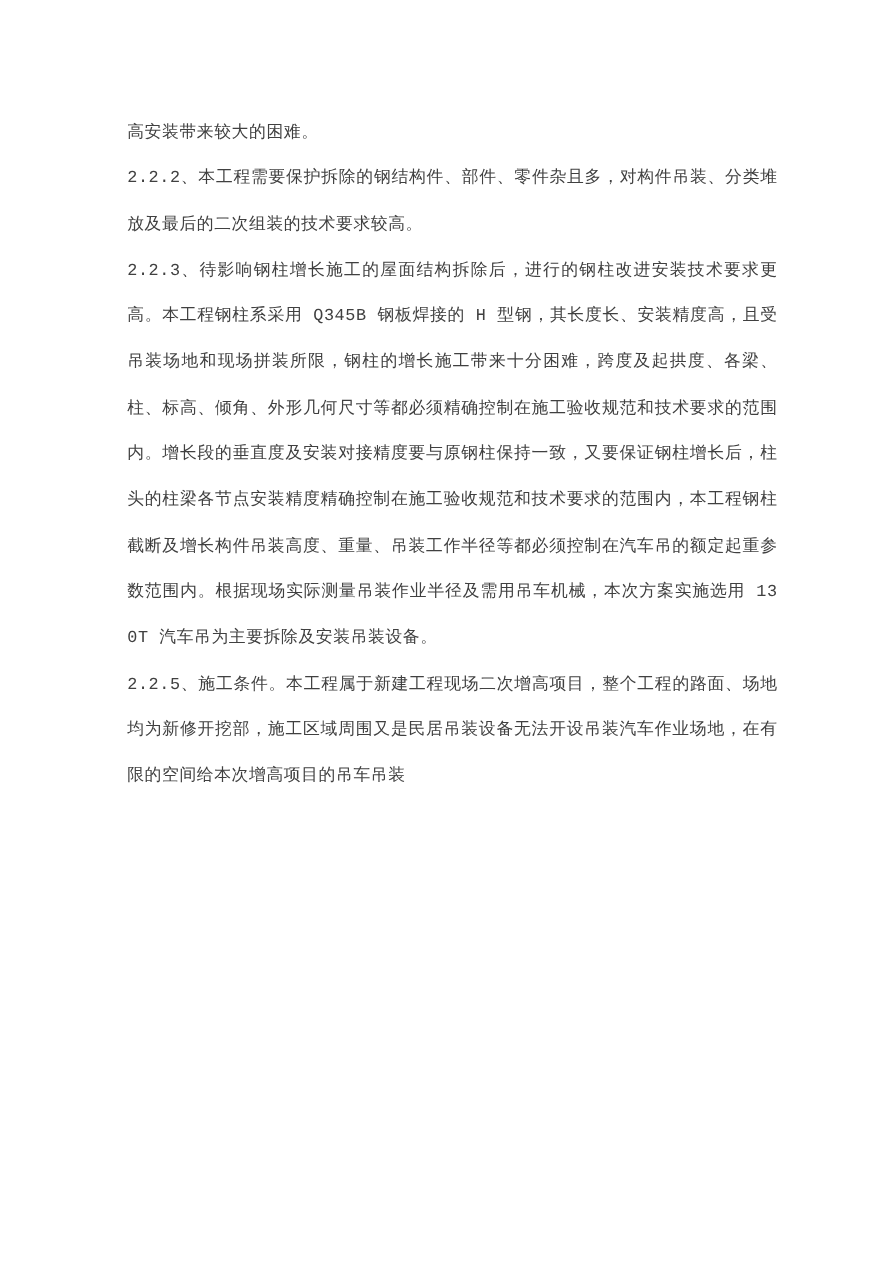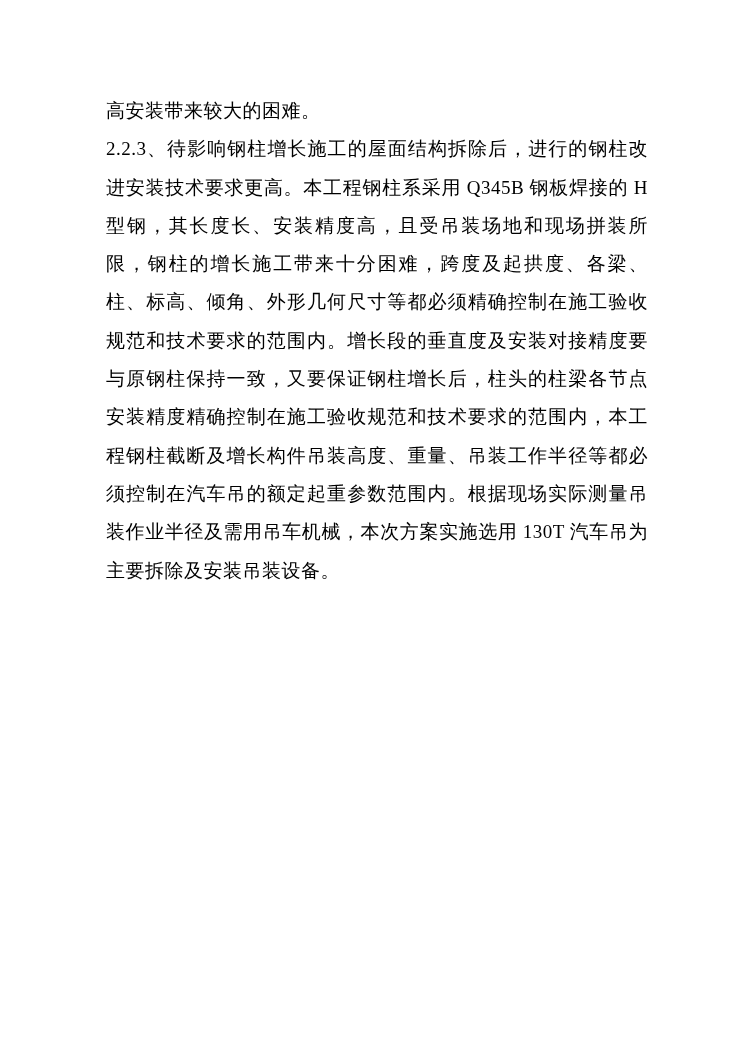--- a/index.html
+++ b/index.html
@@ -13,35 +13,37 @@
     height: 1052px;
     background: #ffffff;
     overflow: hidden;
     box-sizing: border-box;
   }
   .text-block {
     position: absolute;
     left: 106px;
     top: 92px;
     width: 542px;
-    font-family: Liberation Serif, serif;
-    font-size: 19px;
+    font-family: Liberation Mono, monospace;
+    font-size: 14px;
     line-height: 38.3px;
-    color: #000000;
+    color: #404040;
     letter-spacing: 0.5px;
   }
   .text-block p {
     margin: 0;
     padding: 0;
     text-align: justify;
     text-justify: inter-character;
     word-break: break-all;
   }
 </style>
 </head>
 <body>
 
 <div class="page">
   <div class="text-block">
     <p>高安装带来较大的困难。</p>
+    <p>2.2.2、本工程需要保护拆除的钢结构件、部件、零件杂且多，对构件吊装、分类堆放及最后的二次组装的技术要求较高。</p>
     <p>2.2.3、待影响钢柱增长施工的屋面结构拆除后，进行的钢柱改进安装技术要求更高。本工程钢柱系采用 Q345B 钢板焊接的 H 型钢，其长度长、安装精度高，且受吊装场地和现场拼装所限，钢柱的增长施工带来十分困难，跨度及起拱度、各梁、柱、标高、倾角、外形几何尺寸等都必须精确控制在施工验收规范和技术要求的范围内。增长段的垂直度及安装对接精度要与原钢柱保持一致，又要保证钢柱增长后，柱头的柱梁各节点安装精度精确控制在施工验收规范和技术要求的范围内，本工程钢柱截断及增长构件吊装高度、重量、吊装工作半径等都必须控制在汽车吊的额定起重参数范围内。根据现场实际测量吊装作业半径及需用吊车机械，本次方案实施选用 130T 汽车吊为主要拆除及安装吊装设备。</p>
+    <p>2.2.5、施工条件。本工程属于新建工程现场二次增高项目，整个工程的路面、场地均为新修开挖部，施工区域周围又是民居吊装设备无法开设吊装汽车作业场地，在有限的空间给本次增高项目的吊车吊装</p>
   </div>
 </div>
 
 </body></html>

